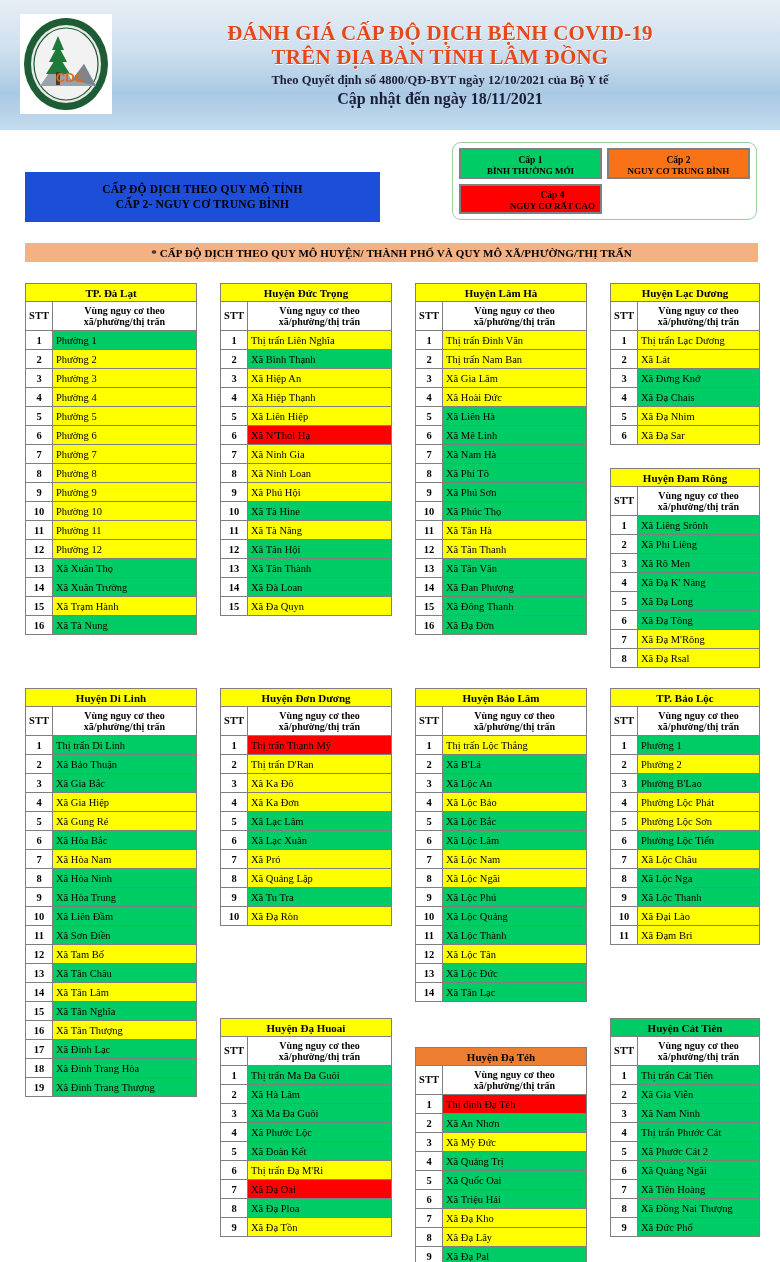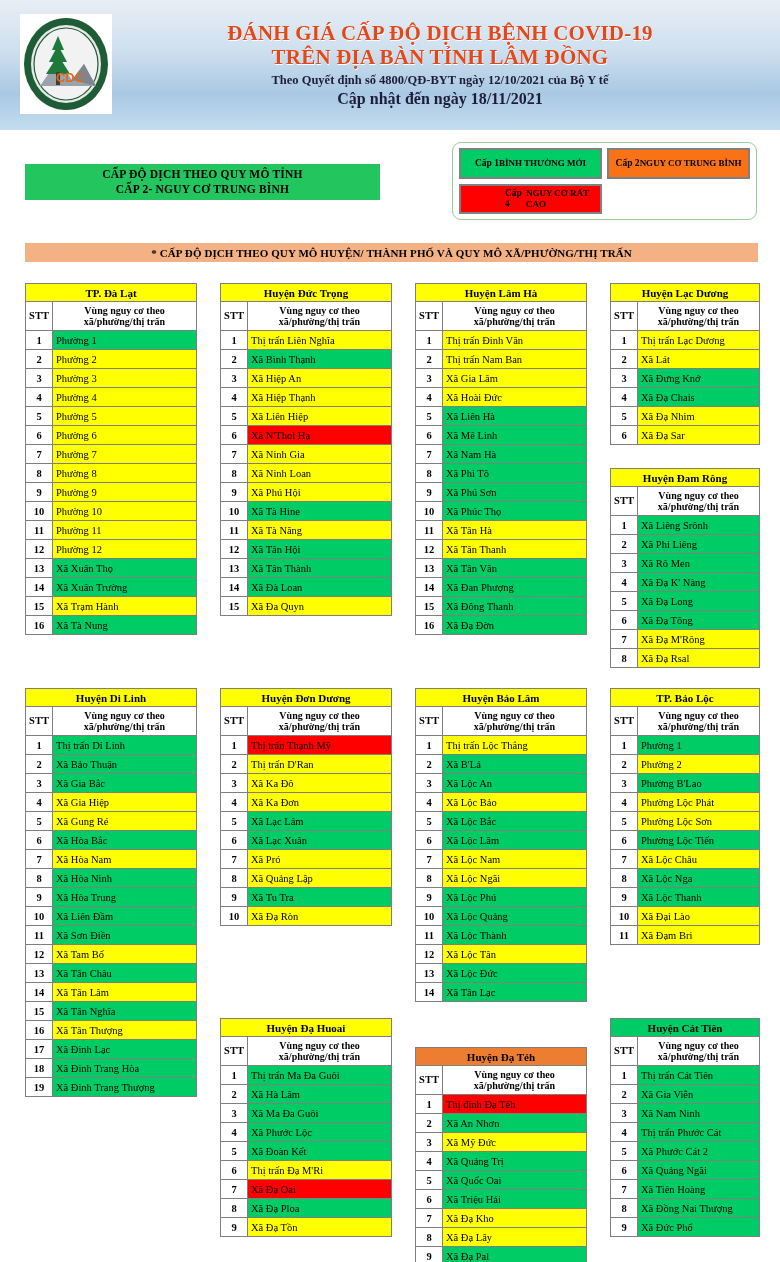--- a/index.html
+++ b/index.html
@@ -34,37 +34,37 @@
   }
   .t2{
     font-size:12.5px;font-weight:bold;color:#1d1d3a;margin-top:3px;
   }
   .t3{
     font-size:16px;font-weight:bold;color:#1d1d3a;margin-top:2px;
   }
 
   
   .province-box{
-    position:absolute;left:25px;top:164px;width:355px;height:36px;
-    background:#22c55e;
+    position:absolute;left:25px;top:172px;width:355px;height:50px;
+    background:#1d4ed8;
     display:flex;align-items:center;justify-content:center;
     text-align:center;line-height:1.3;
   }
   .province-box span{font-size:11.5px;font-weight:bold;letter-spacing:.2px;}
 
   .legend{
     position:absolute;left:452px;top:142px;width:305px;height:78px;
     border:1px solid #9ccc9c;border-radius:9px;
     display:grid;grid-template-columns:1fr 1fr;
     grid-template-rows:1fr 1fr;gap:5px;padding:5px 6px;
     box-sizing:border-box;
   }
   .lg{
     border:2px solid #808080;
-    display:flex;flex-direction:row;align-items:center;justify-content:center;
+    display:flex;flex-direction:column;align-items:center;justify-content:flex-end;
     line-height:1.18;
   }
   .lg .lv{font-size:9.5px;font-weight:bold;}
   .lg .ds{font-size:9px;font-weight:bold;}
   .lg1{background:#00cc66;}
   .lg2{background:#f97316;}
   .lg3{background:#d9822b;}
   .lg4{background:#ff0000;padding-left:44px;}
 
   

